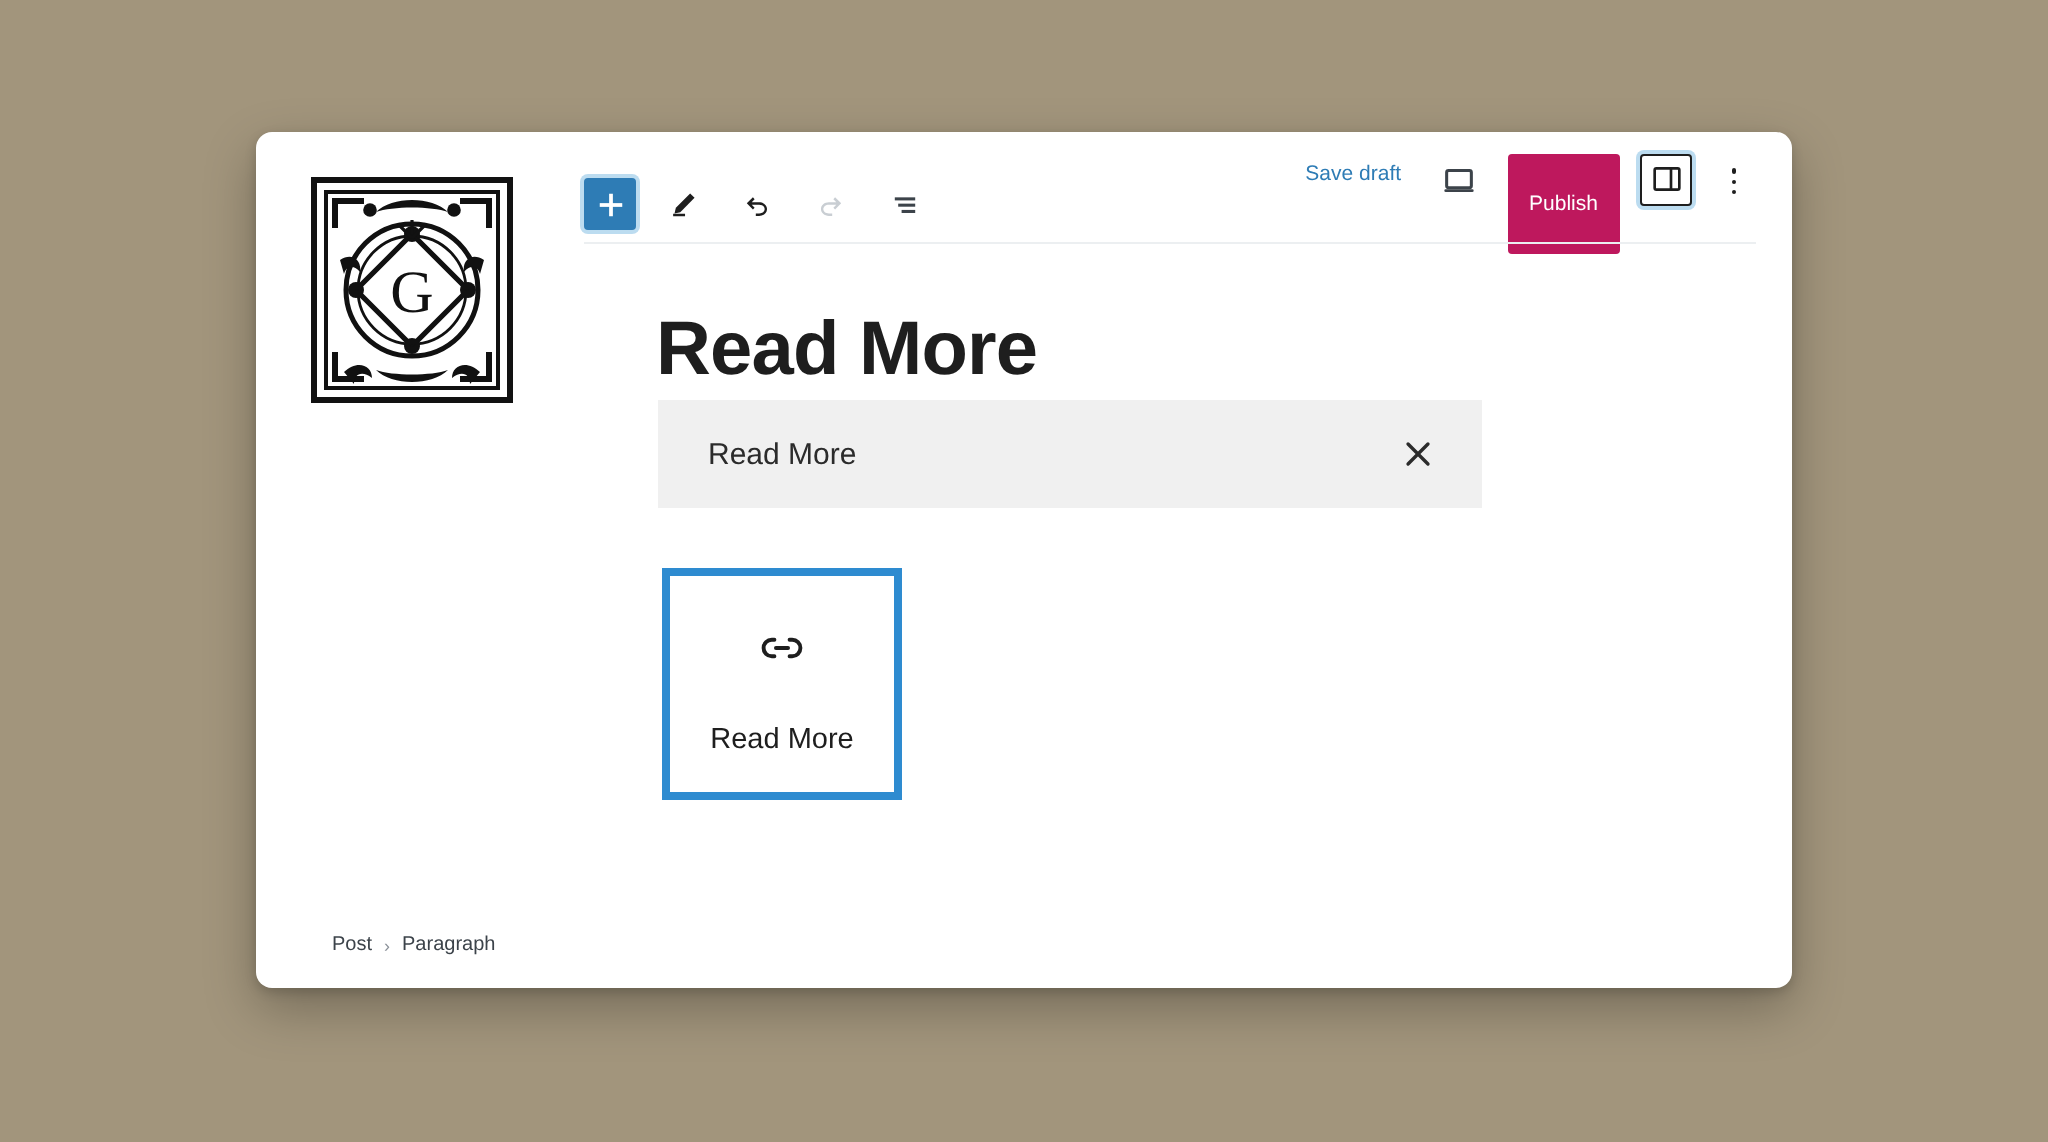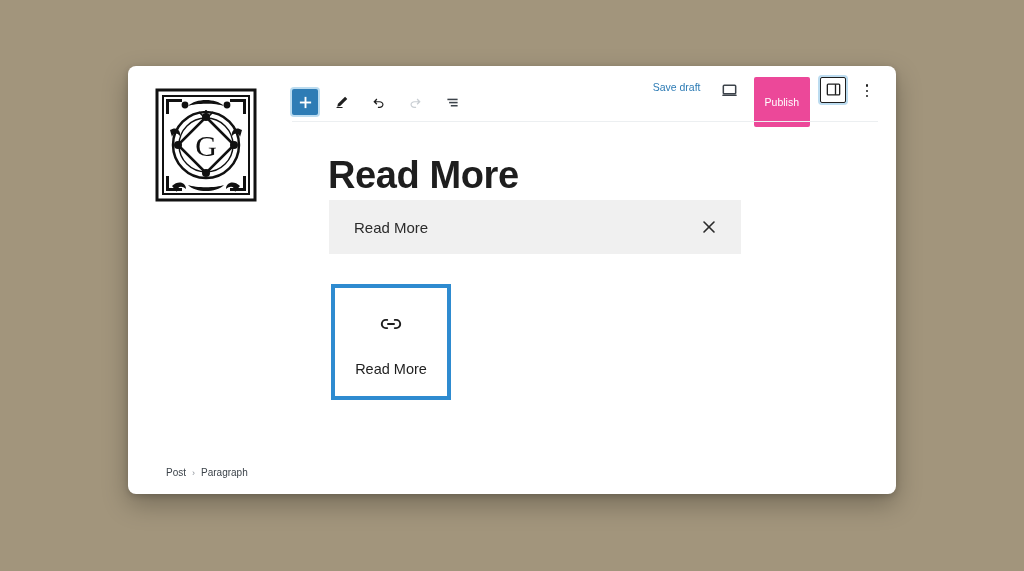--- a/index.html
+++ b/index.html
@@ -87,21 +87,21 @@
     background: transparent;
     color: #2e7cb5;
     font-family: "Liberation Sans", sans-serif;
     font-size: 10.5px;
     padding: 4px 5px;
     cursor: pointer;
     white-space: nowrap;
   }
   #publish-button {
     border: none;
-    background: #ec4899;
+    background: #be185d;
     color: #ffffff;
     font-family: "Liberation Sans", sans-serif;
     font-size: 10.5px;
     border-radius: 2px;
     padding: 20px 11px;
     cursor: pointer;
     line-height: 1;
   }
   #sidebar-toggle-button {
     width: 26px;

